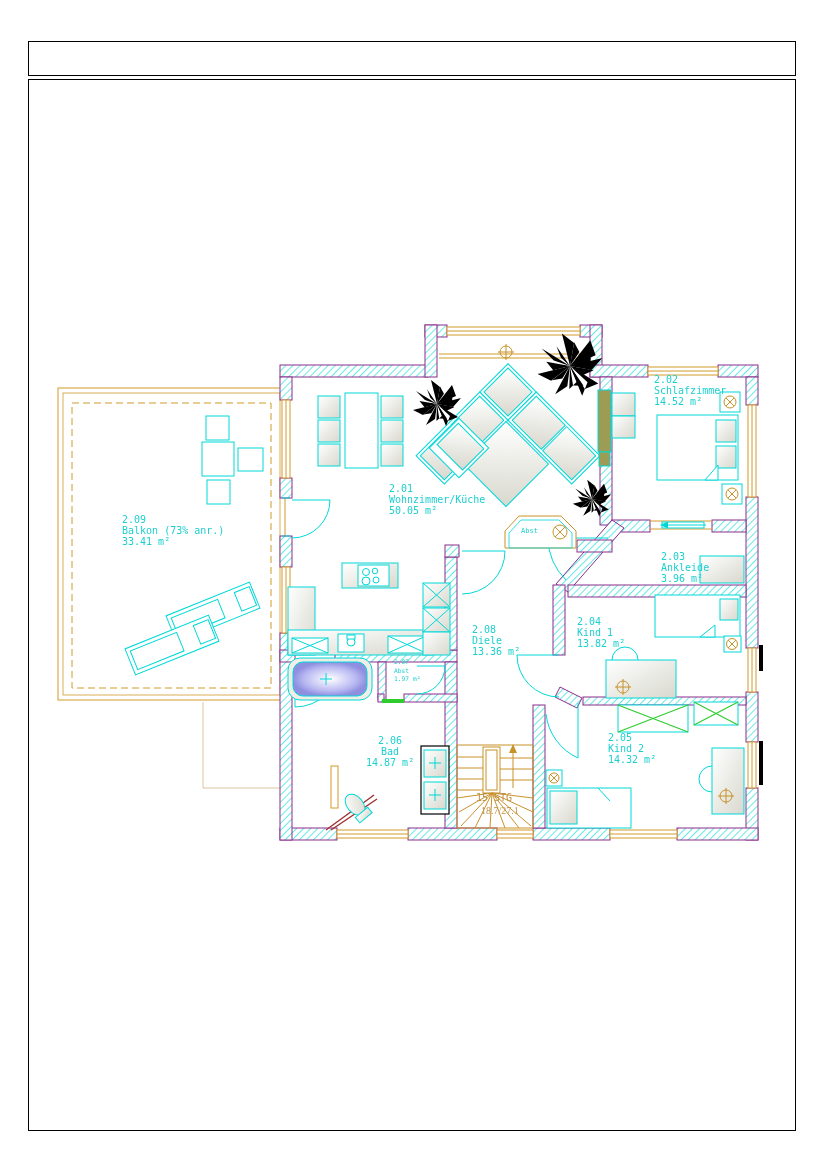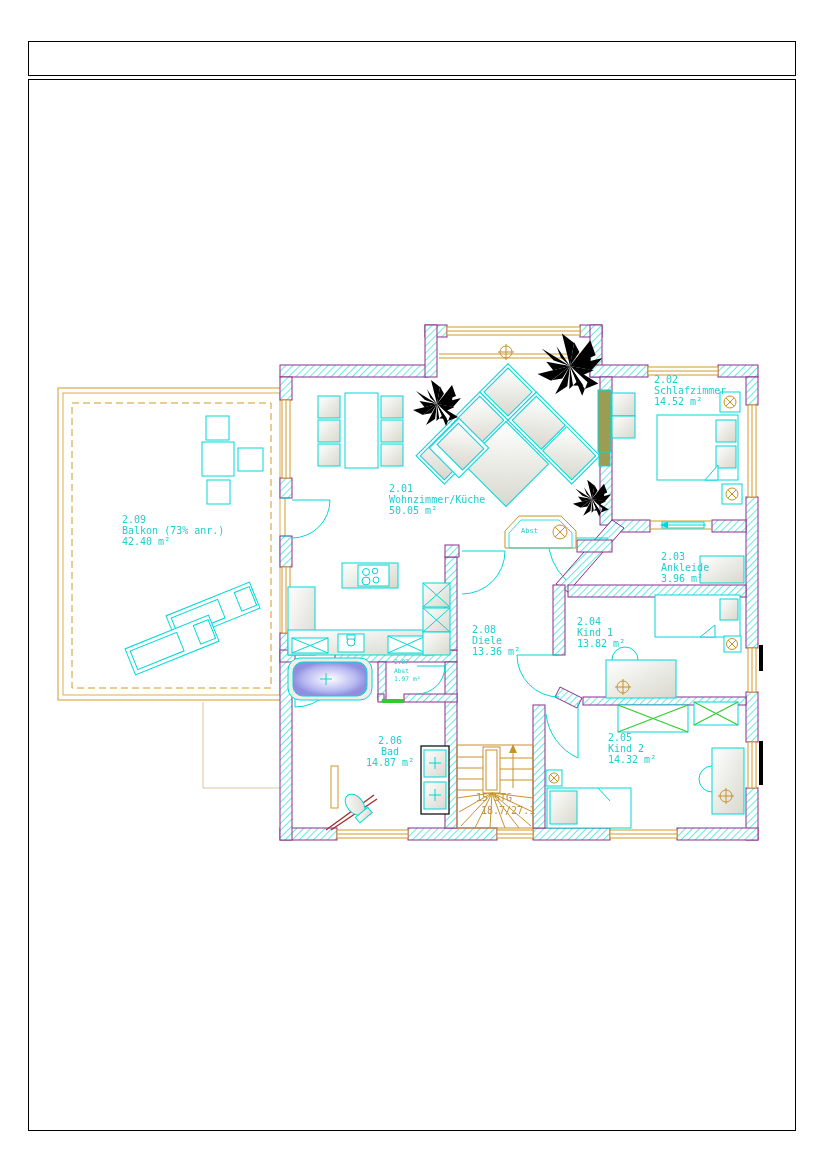--- a/index.html
+++ b/index.html
@@ -401,23 +401,23 @@
     <div>1.97 m²</div>
   </div>
   <div class="room-label" style="left:472px;top:624px;">
     <div>2.08</div>
     <div>Diele</div>
     <div>13.36 m²</div>
   </div>
   <div class="room-label" style="left:122px;top:514px;">
     <div>2.09</div>
     <div>Balkon (73% anr.)</div>
-    <div>42.40 m²</div>
+    <div>33.41 m²</div>
   </div>
 
   <div class="kamin-label" style="left:521px;top:527px;">Abst</div>
 
   <div class="stair-label" style="left:476px;top:791px;">
     <div>15 STG</div>
-    <div style="margin-left:5px;">18.7/27.1</div>
+    <div style="margin-left:5px;font-family:Liberation Serif, serif;">18.7/27.1</div>
   </div>
 
 </div>
 
 </body></html>

